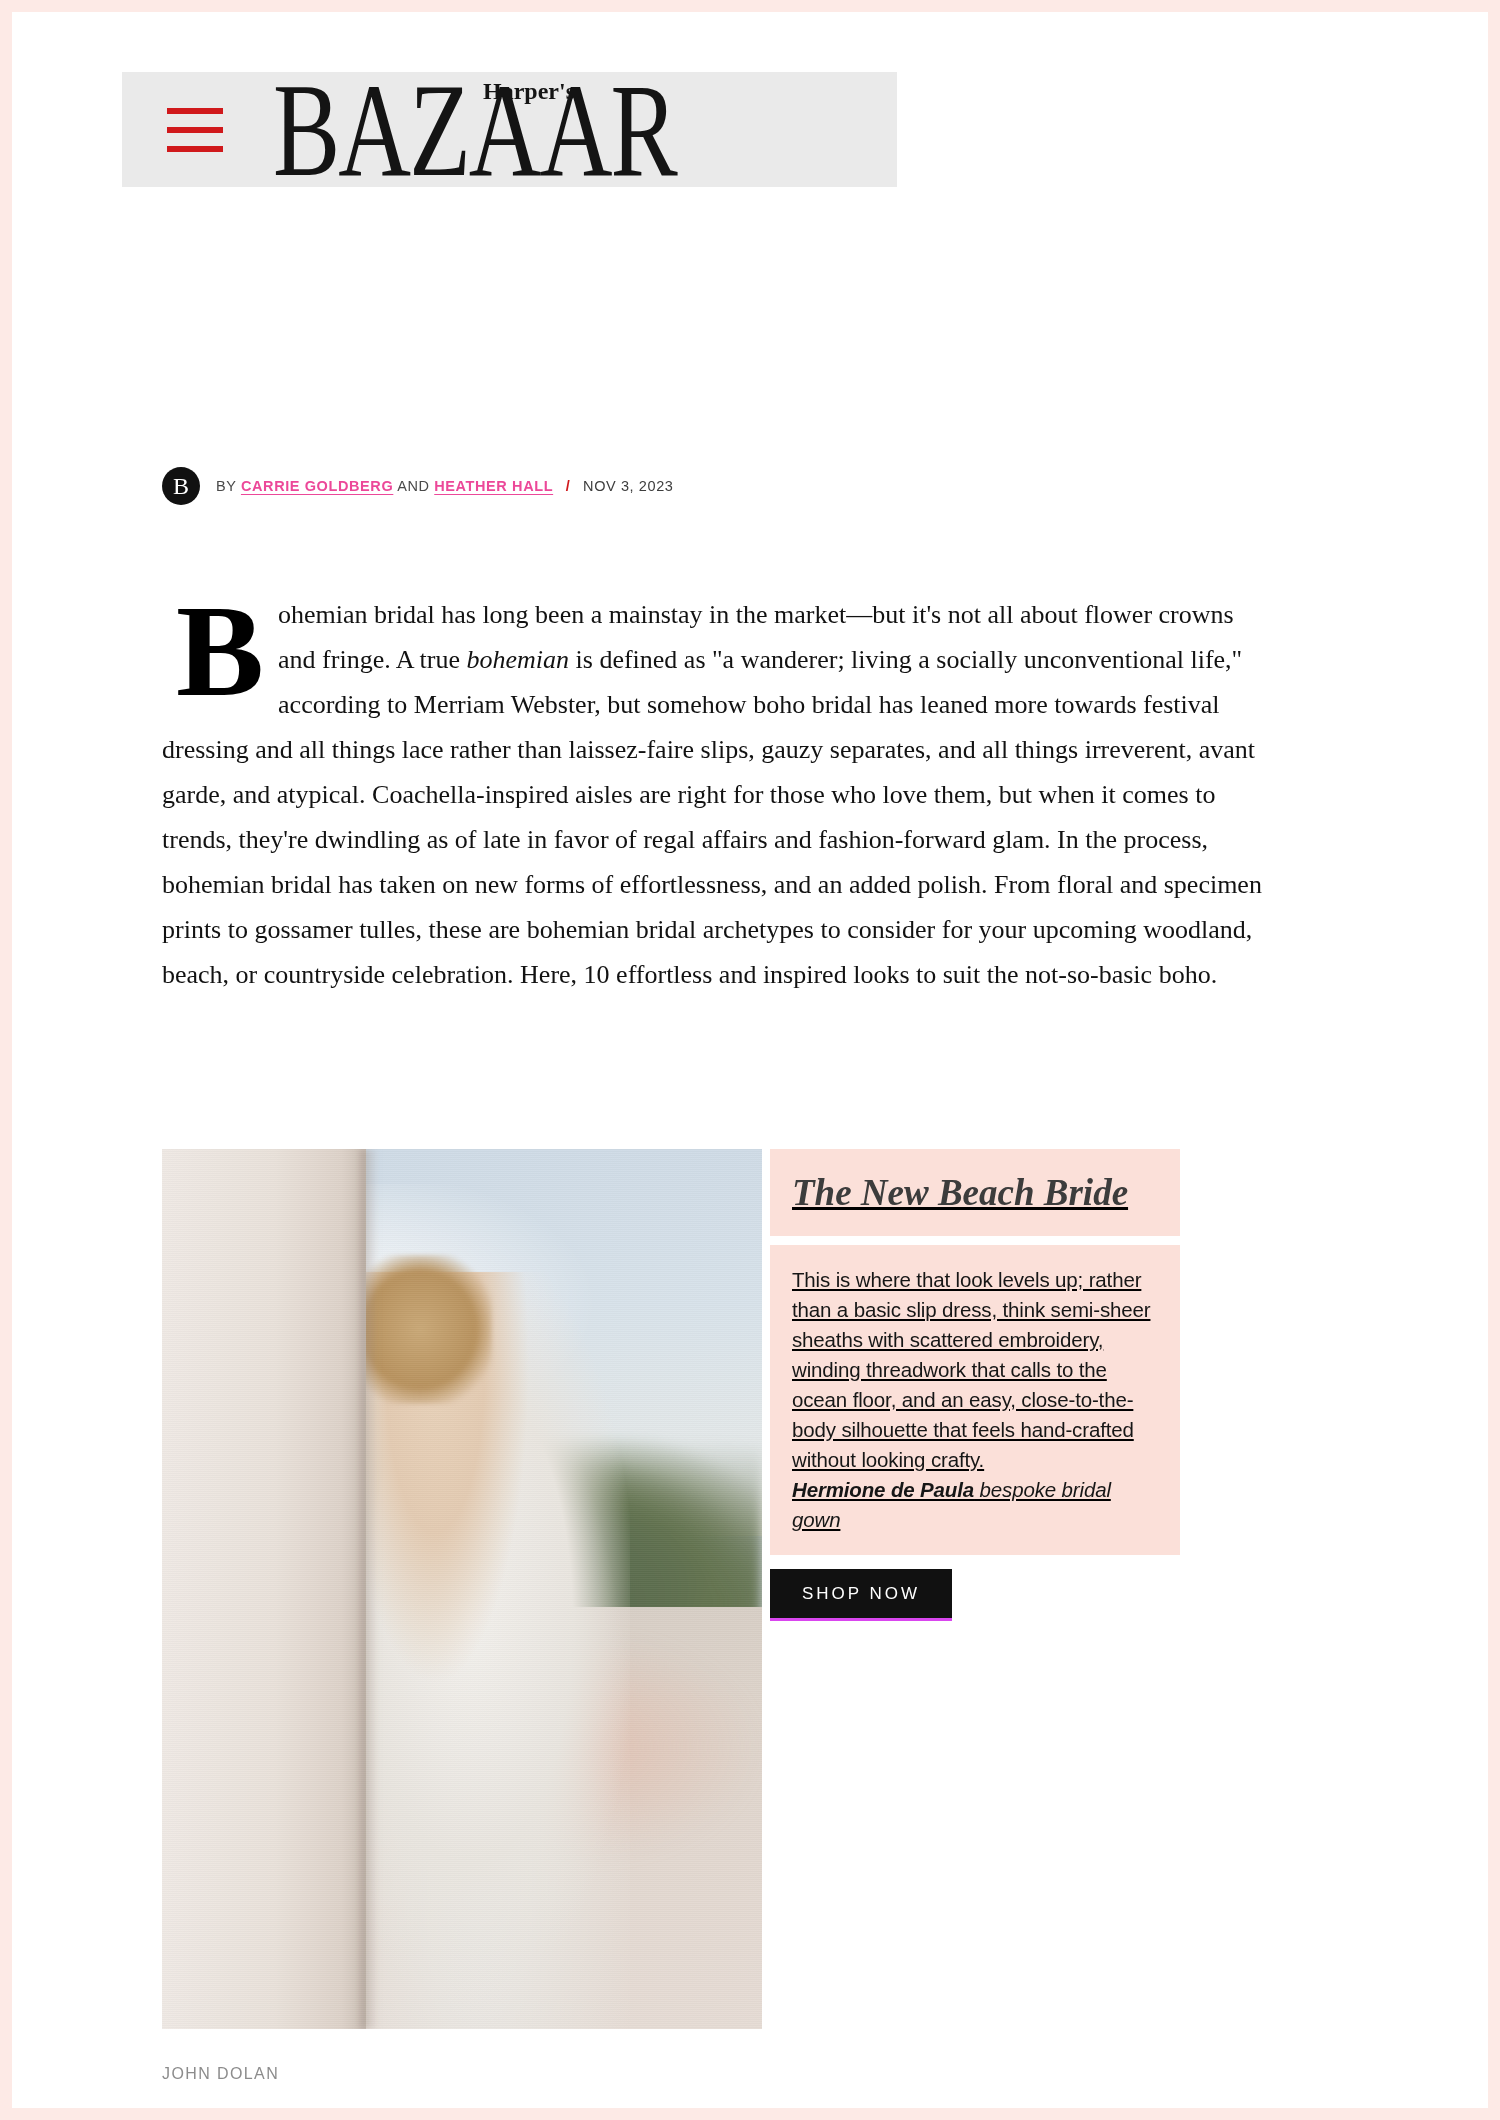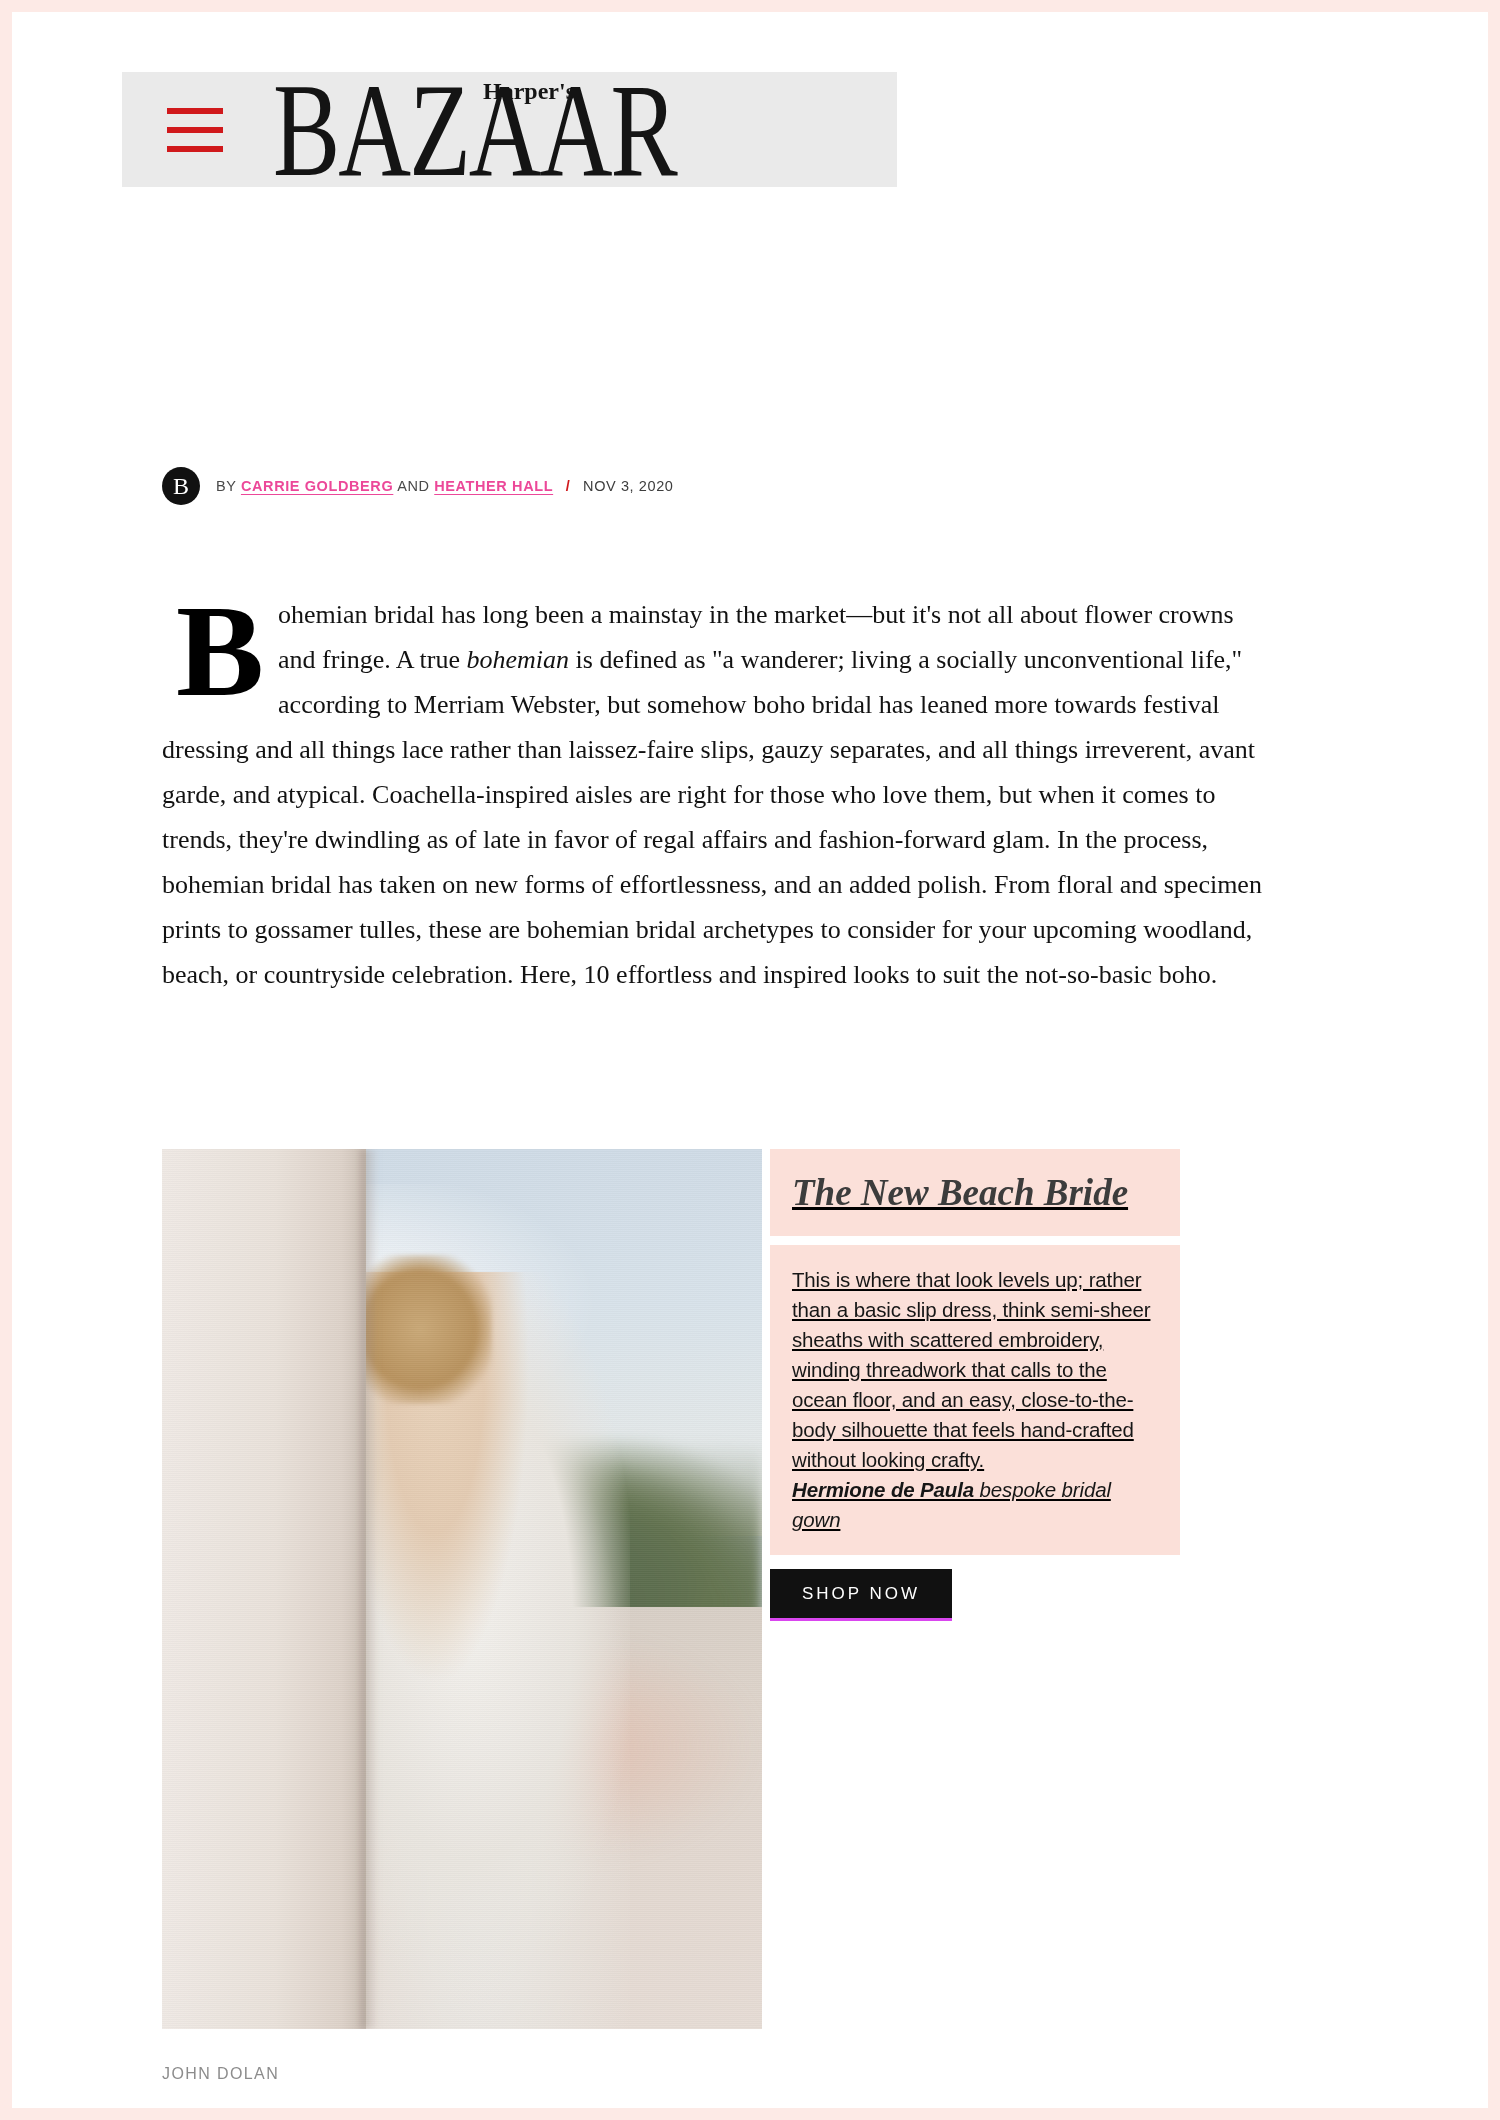--- a/index.html
+++ b/index.html
@@ -334,21 +334,21 @@
 
 
     <div class="byline">
       <div class="avatar">B</div>
       <div class="byline-text">
         <span>BY</span>
         <span class="name">CARRIE GOLDBERG</span>
         <span>AND</span>
         <span class="name">HEATHER HALL</span>
         <span class="sep">/</span>
-        <span class="date">NOV 3, 2020</span>
+        <span class="date">NOV 3, 2023</span>
       </div>
     </div>
 
     <div class="body-copy">
       <span class="dropcap">B</span><span>ohemian bridal has long been a mainstay in the market—but it's not all about flower crowns and fringe. A true </span><em>bohemian</em><span> is defined as "a wanderer; living a socially unconventional life," according to Merriam Webster, but somehow boho bridal has leaned more towards festival dressing and all things lace rather than laissez-faire slips, gauzy separates, and all things irreverent, avant garde, and atypical. Coachella-inspired aisles are right for those who love them, but when it comes to trends, they're dwindling as of late in favor of regal affairs and fashion-forward glam. In the process, bohemian bridal has taken on new forms of effortlessness, and an added polish. From floral and specimen prints to gossamer tulles, these are bohemian bridal archetypes to consider for your upcoming woodland, beach, or countryside celebration. Here, 10 effortless and inspired looks to suit the not-so-basic boho.</span>
     </div>
 
     <div class="feature">
       <div class="photo">
         <div class="sky"></div>

